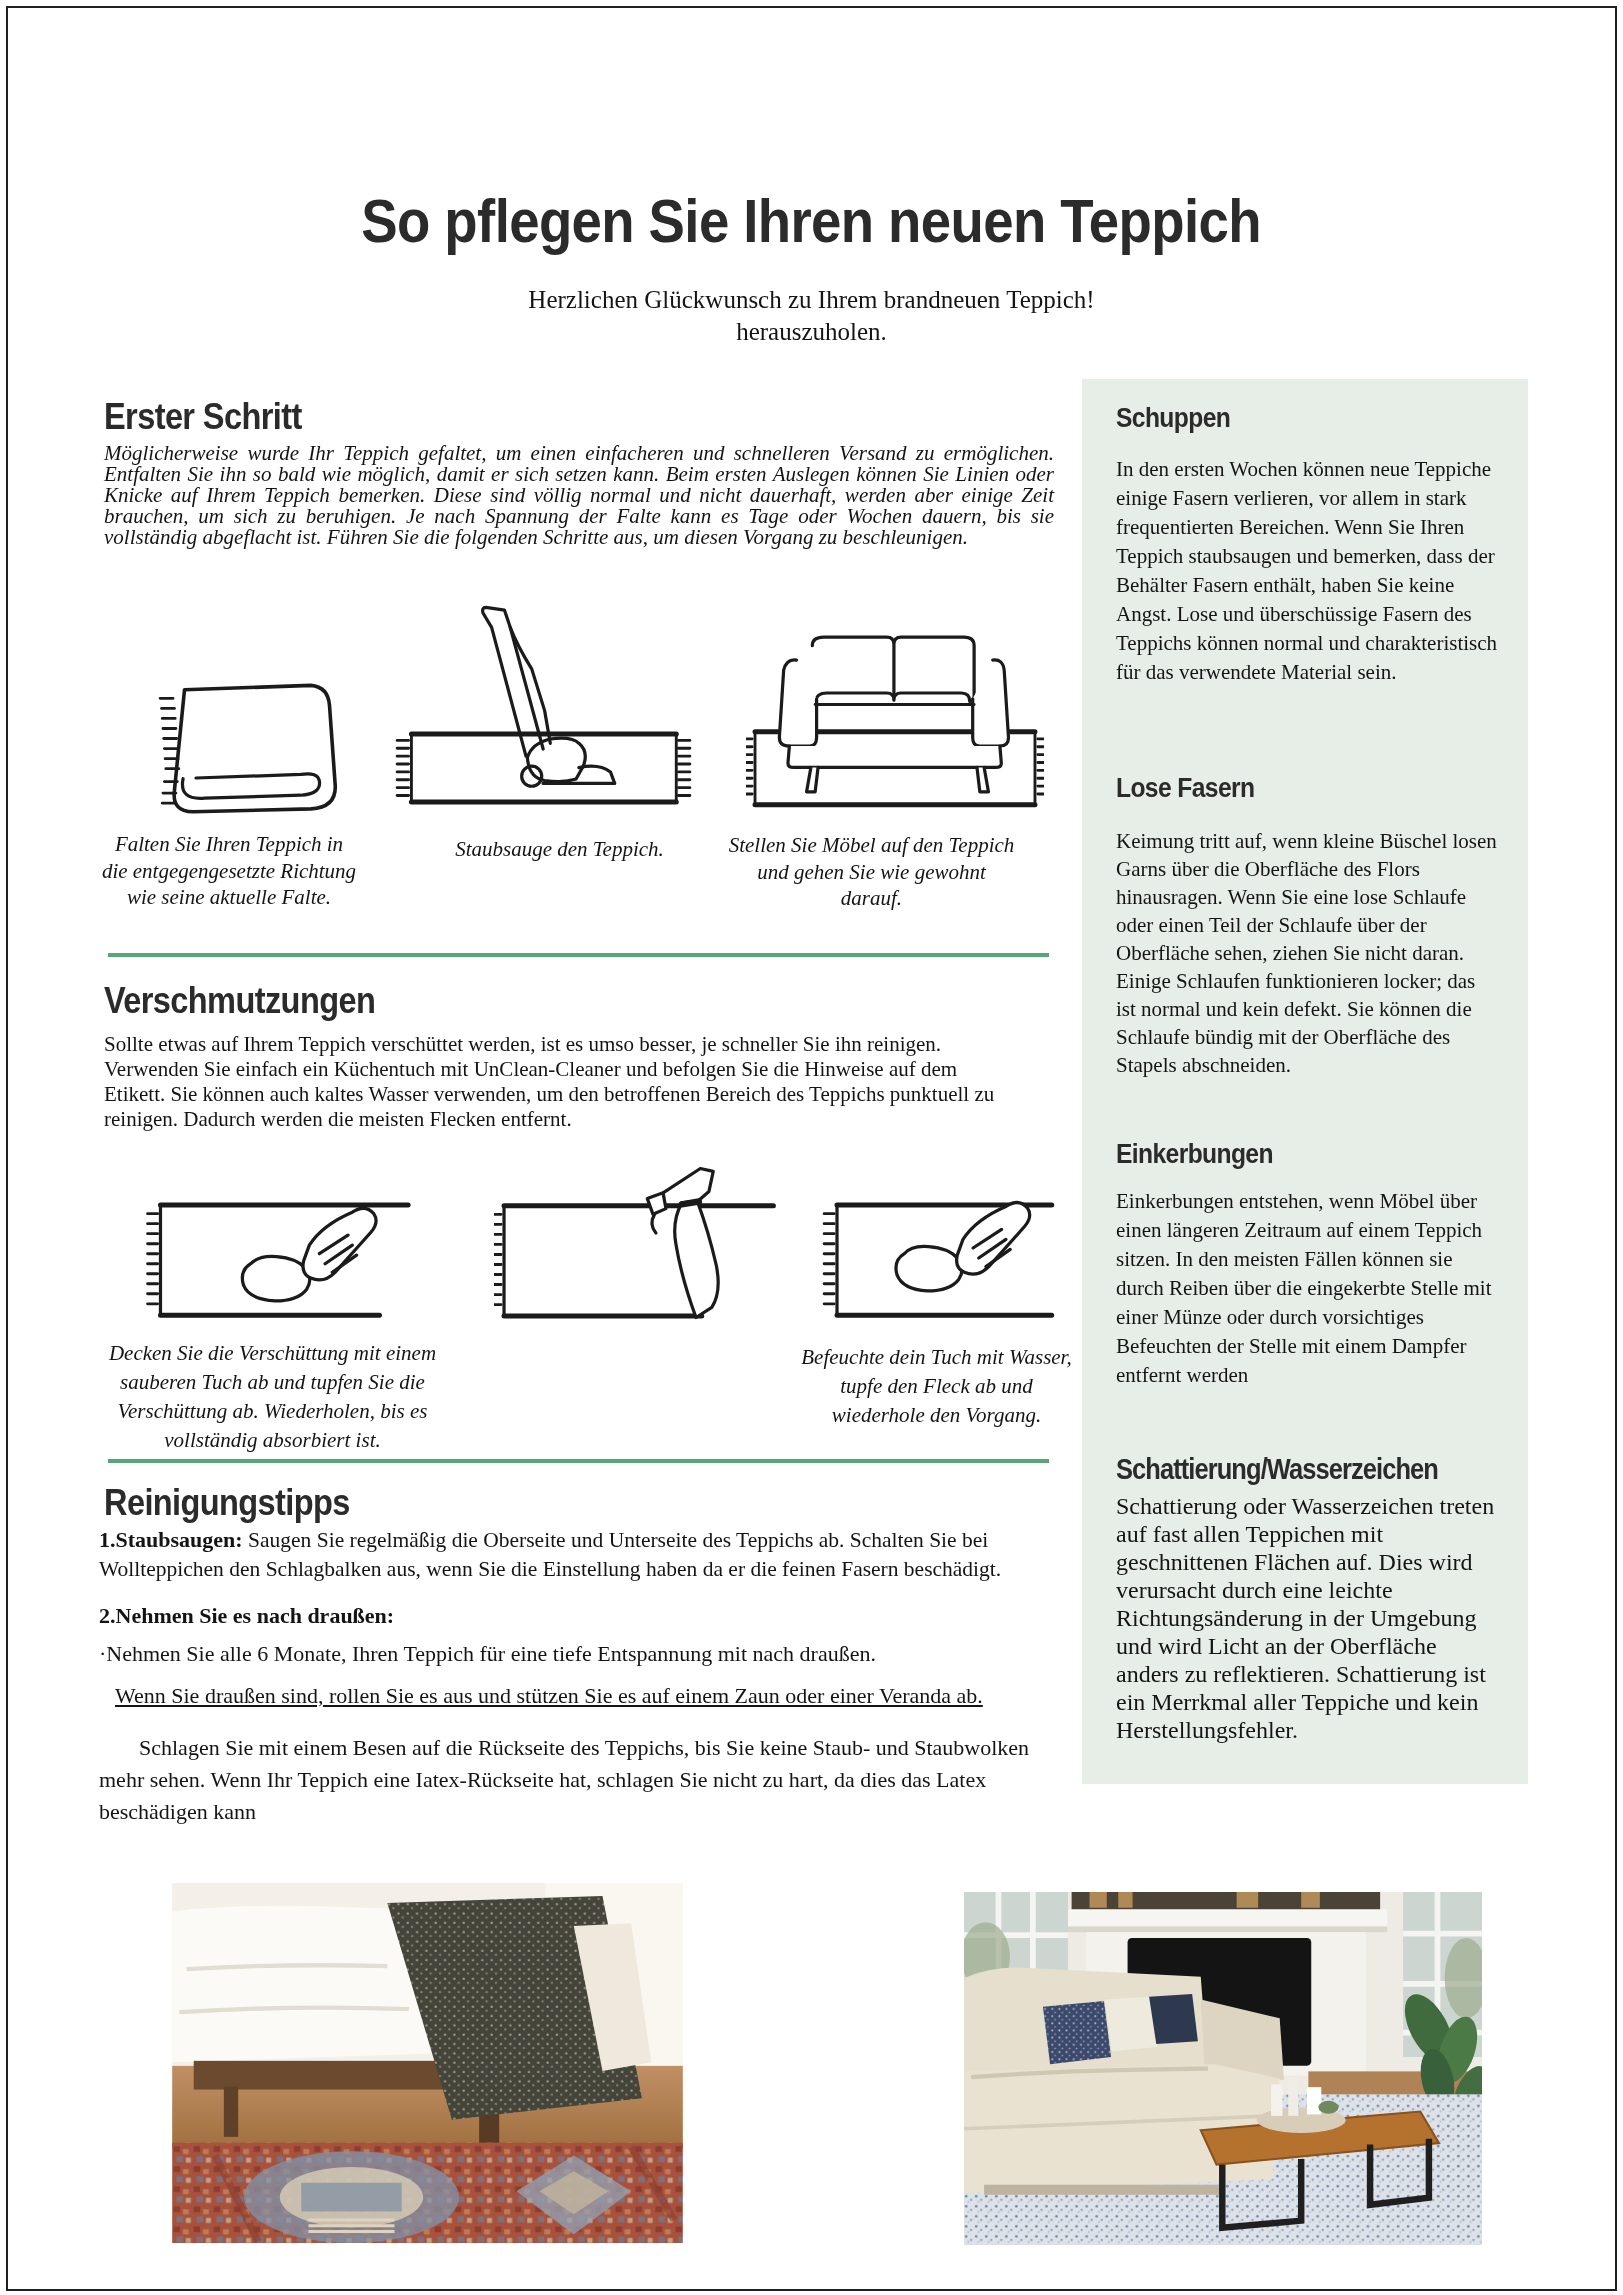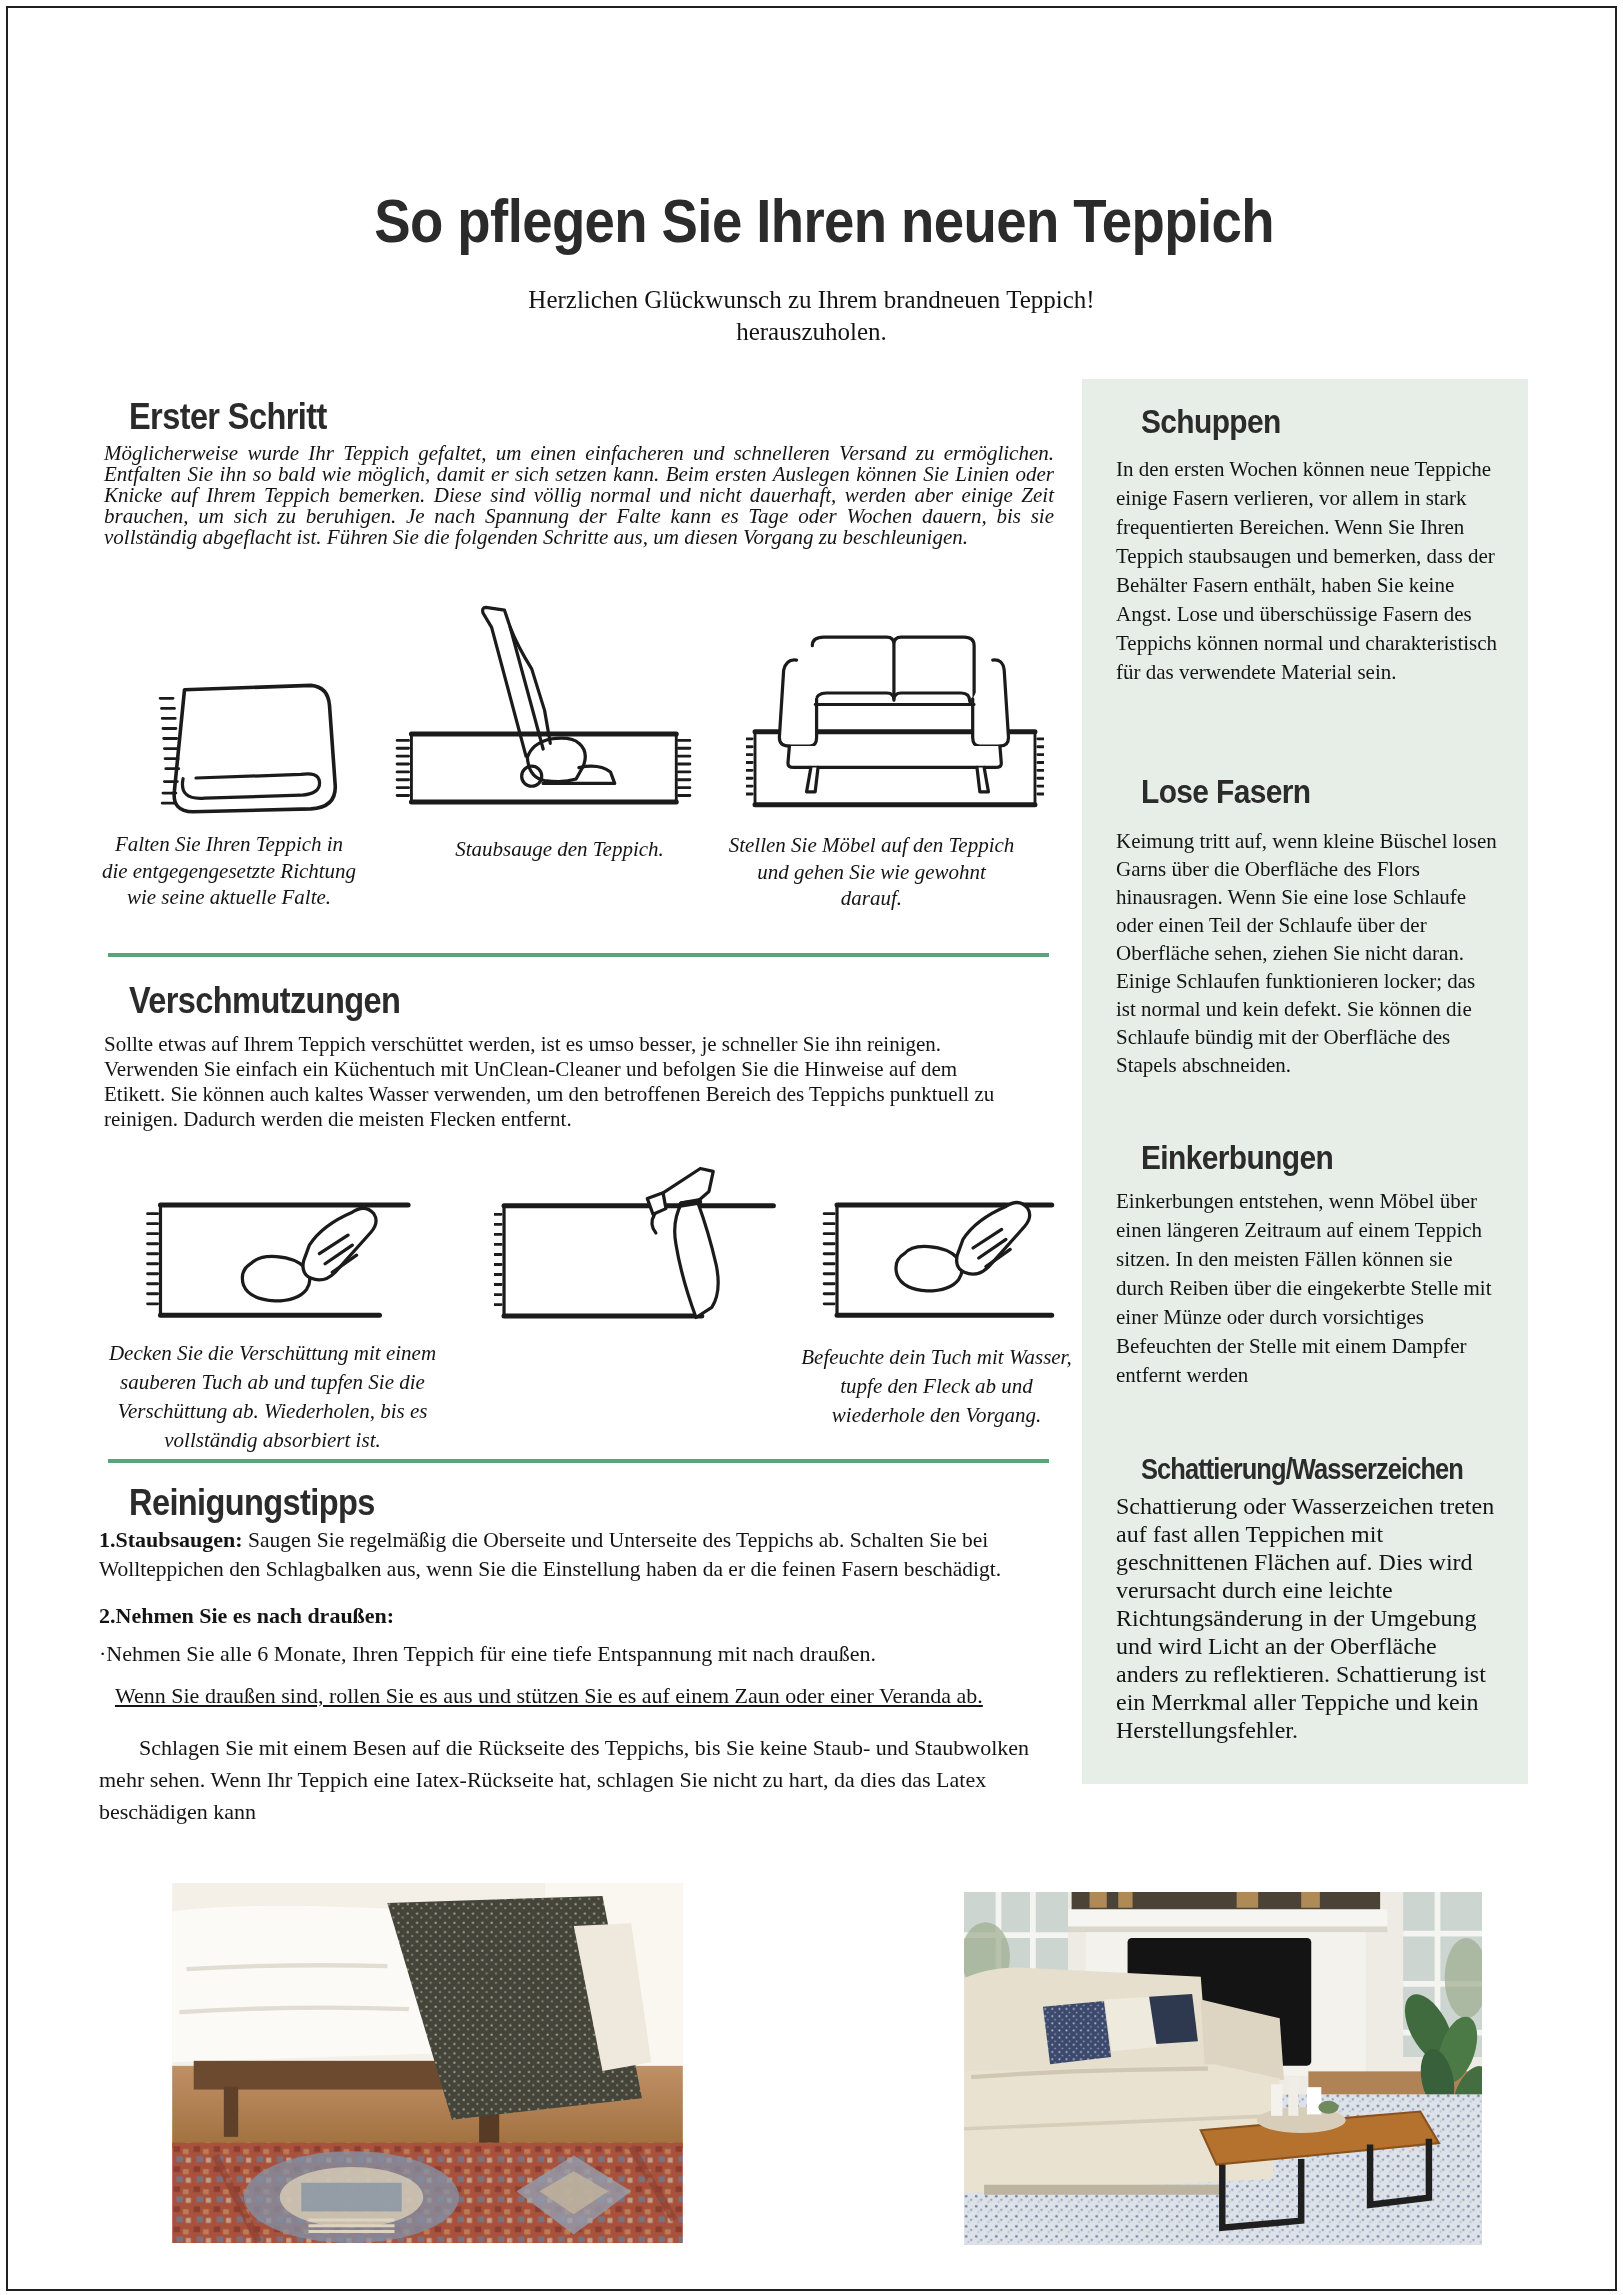--- a/index.html
+++ b/index.html
@@ -1,36 +1,36 @@
 <!DOCTYPE html>
 <html style="font-size:11.5px"><head>
 <meta charset="utf-8">
 <style>
   html,body{margin:0;padding:0;background:#ffffff;}
   .page{position:relative;width:1623px;height:2295px;background:#ffffff;overflow:hidden;
         font-family:"Liberation Serif", serif;color:#141414;}
   .frame{position:absolute;left:5.7px;top:5.7px;right:5.7px;bottom:4.3px;border:2.9px solid #202020;pointer-events:none;}
   .abs{position:absolute;}
-  .sans-head{font-family:"Liberation Sans", sans-serif;font-weight:700;color:#2b2b2b;letter-spacing:-0.7px;padding-left:25px;}
+  .sans-head{font-family:"Liberation Sans", sans-serif;font-weight:700;color:#2b2b2b;letter-spacing:-0.7px;}
   .condense{display:inline-block;transform:scaleX(0.88);transform-origin:left center;white-space:nowrap;}
   .condense-c{display:inline-block;transform:scaleX(0.88);transform-origin:center center;white-space:nowrap;}
   .title{left:0;right:0;top:188px;text-align:center;font-size:62px;line-height:1.05;}
   .subtitle{left:0;right:0;top:284px;text-align:center;font-size:25px;line-height:32px;}
   .h-left{font-size:37px;}
   .body-just{font-size:21px;line-height:21px;text-align:justify;font-style:italic;}
   .body-big{font-size:21px;line-height:25px;}
   .caption{font-style:italic;font-size:21px;line-height:26.5px;text-align:center;}
   .caption2{font-style:italic;font-size:21px;line-height:29px;text-align:center;}
   .greenline{height:3.6px;}
   .tips{font-size:21.5px;line-height:31px;}
   .tips .num{font-weight:700;font-size:22px;}
   .tips .lbl{font-weight:700;font-size:22px;}
   .tips p{margin:0;}
   .sidebar{overflow:hidden;}
-  .sb-head{font-size:34px;text-decoration:underline;}
+  .sb-head{font-size:28px;text-decoration:underline;}
   .sb-head-sm{font-size:30px;letter-spacing:-1.1px;}
   .sb-body{font-size:21px;line-height:29px;width:382px;}
   svg{display:block;}
 </style>
 </head>
 <body>
 
 <div class="page">
   <div class="frame"></div>
 

